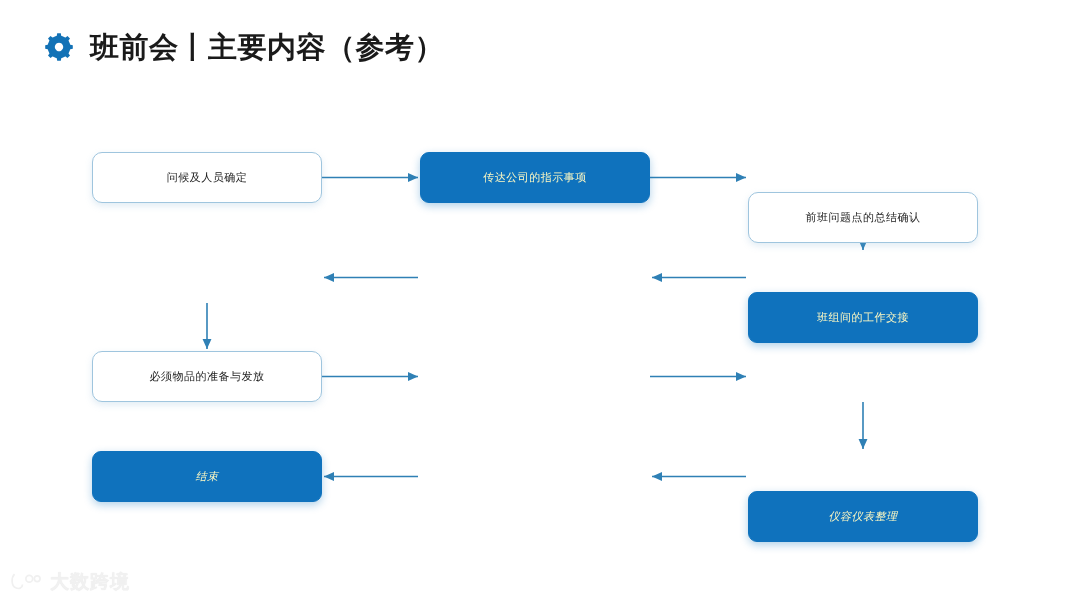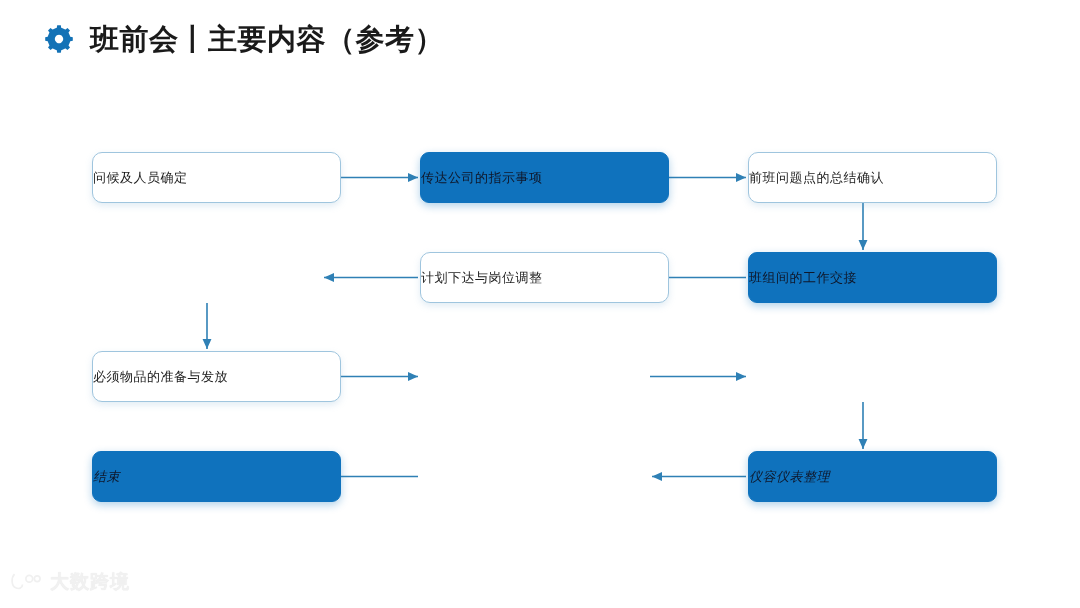--- a/index.html
+++ b/index.html
@@ -13,21 +13,21 @@
     position: relative;
     overflow: hidden;
     font-family: "Liberation Sans", "DejaVu Sans", sans-serif;
     background: #ffffff;
   }
 
   
   #header {
     position: absolute;
     left: 44px;
-    top: 24px;
+    top: 32px;
     display: flex;
     align-items: center;
     gap: 16px;
   }
   #gear-icon {
     width: 30px;
     height: 30px;
     display: block;
     flex: 0 0 auto;
   }
@@ -52,50 +52,50 @@
     position: absolute;
     left: 0;
     top: 0;
     width: 1080px;
     height: 608px;
     pointer-events: none;
   }
 
   .node {
     position: absolute;
-    width: 249px;
+    width: 230px;
     height: 51px;
     border-radius: 10px;
     box-sizing: border-box;
     display: flex;
     align-items: center;
-    justify-content: flex-start;
-    font-size: 13px;
+    justify-content: center;
+    font-size: 11px;
     line-height: 1;
     white-space: nowrap;
     letter-spacing: 0.5px;
   }
   .node.light {
     background: #ffffff;
     border: 1.3px solid #9fc5de;
     color: #1c1c1c;
     box-shadow: 0 3px 7px rgba(120,170,205,0.22);
   }
   .node.dark {
     background: #0f72bd;
     border: 1.3px solid #0f72bd;
-    color: #0f172a;
+    color: #fef9c3;
     border-radius: 9px;
     box-shadow: 0 3px 8px rgba(15,114,189,0.33);
   }
 
   
   .col-1 { left: 92px; }
   .col-2 { left: 420px; }
-  .col-3 { left: 748px; }
+  .col-3 { left: 748px; margin-top: 40px; }
   
   .row-1 { top: 152px; }
   .row-2 { top: 252px; }
   .row-3 { top: 351px; }
   .row-4 { top: 451px; font-style: italic; }
 
   
   #watermark {
     position: absolute;
     left: 10px;
@@ -177,23 +177,20 @@
   <div class="node light col-1 row-1">
     <span>问候及人员确定</span>
   </div>
   <div class="node dark col-2 row-1">
     <span>传达公司的指示事项</span>
   </div>
   <div class="node light col-3 row-1">
     <span>前班问题点的总结确认</span>
   </div>
 
-  <div class="node light col-2 row-2">
-    <span>计划下达与岗位调整</span>
-  </div>
   <div class="node dark col-3 row-2">
     <span>班组间的工作交接</span>
   </div>
 
   <div class="node light col-1 row-3">
     <span>必须物品的准备与发放</span>
   </div>
 
   <div class="node dark col-1 row-4">
     <span>结束</span>

